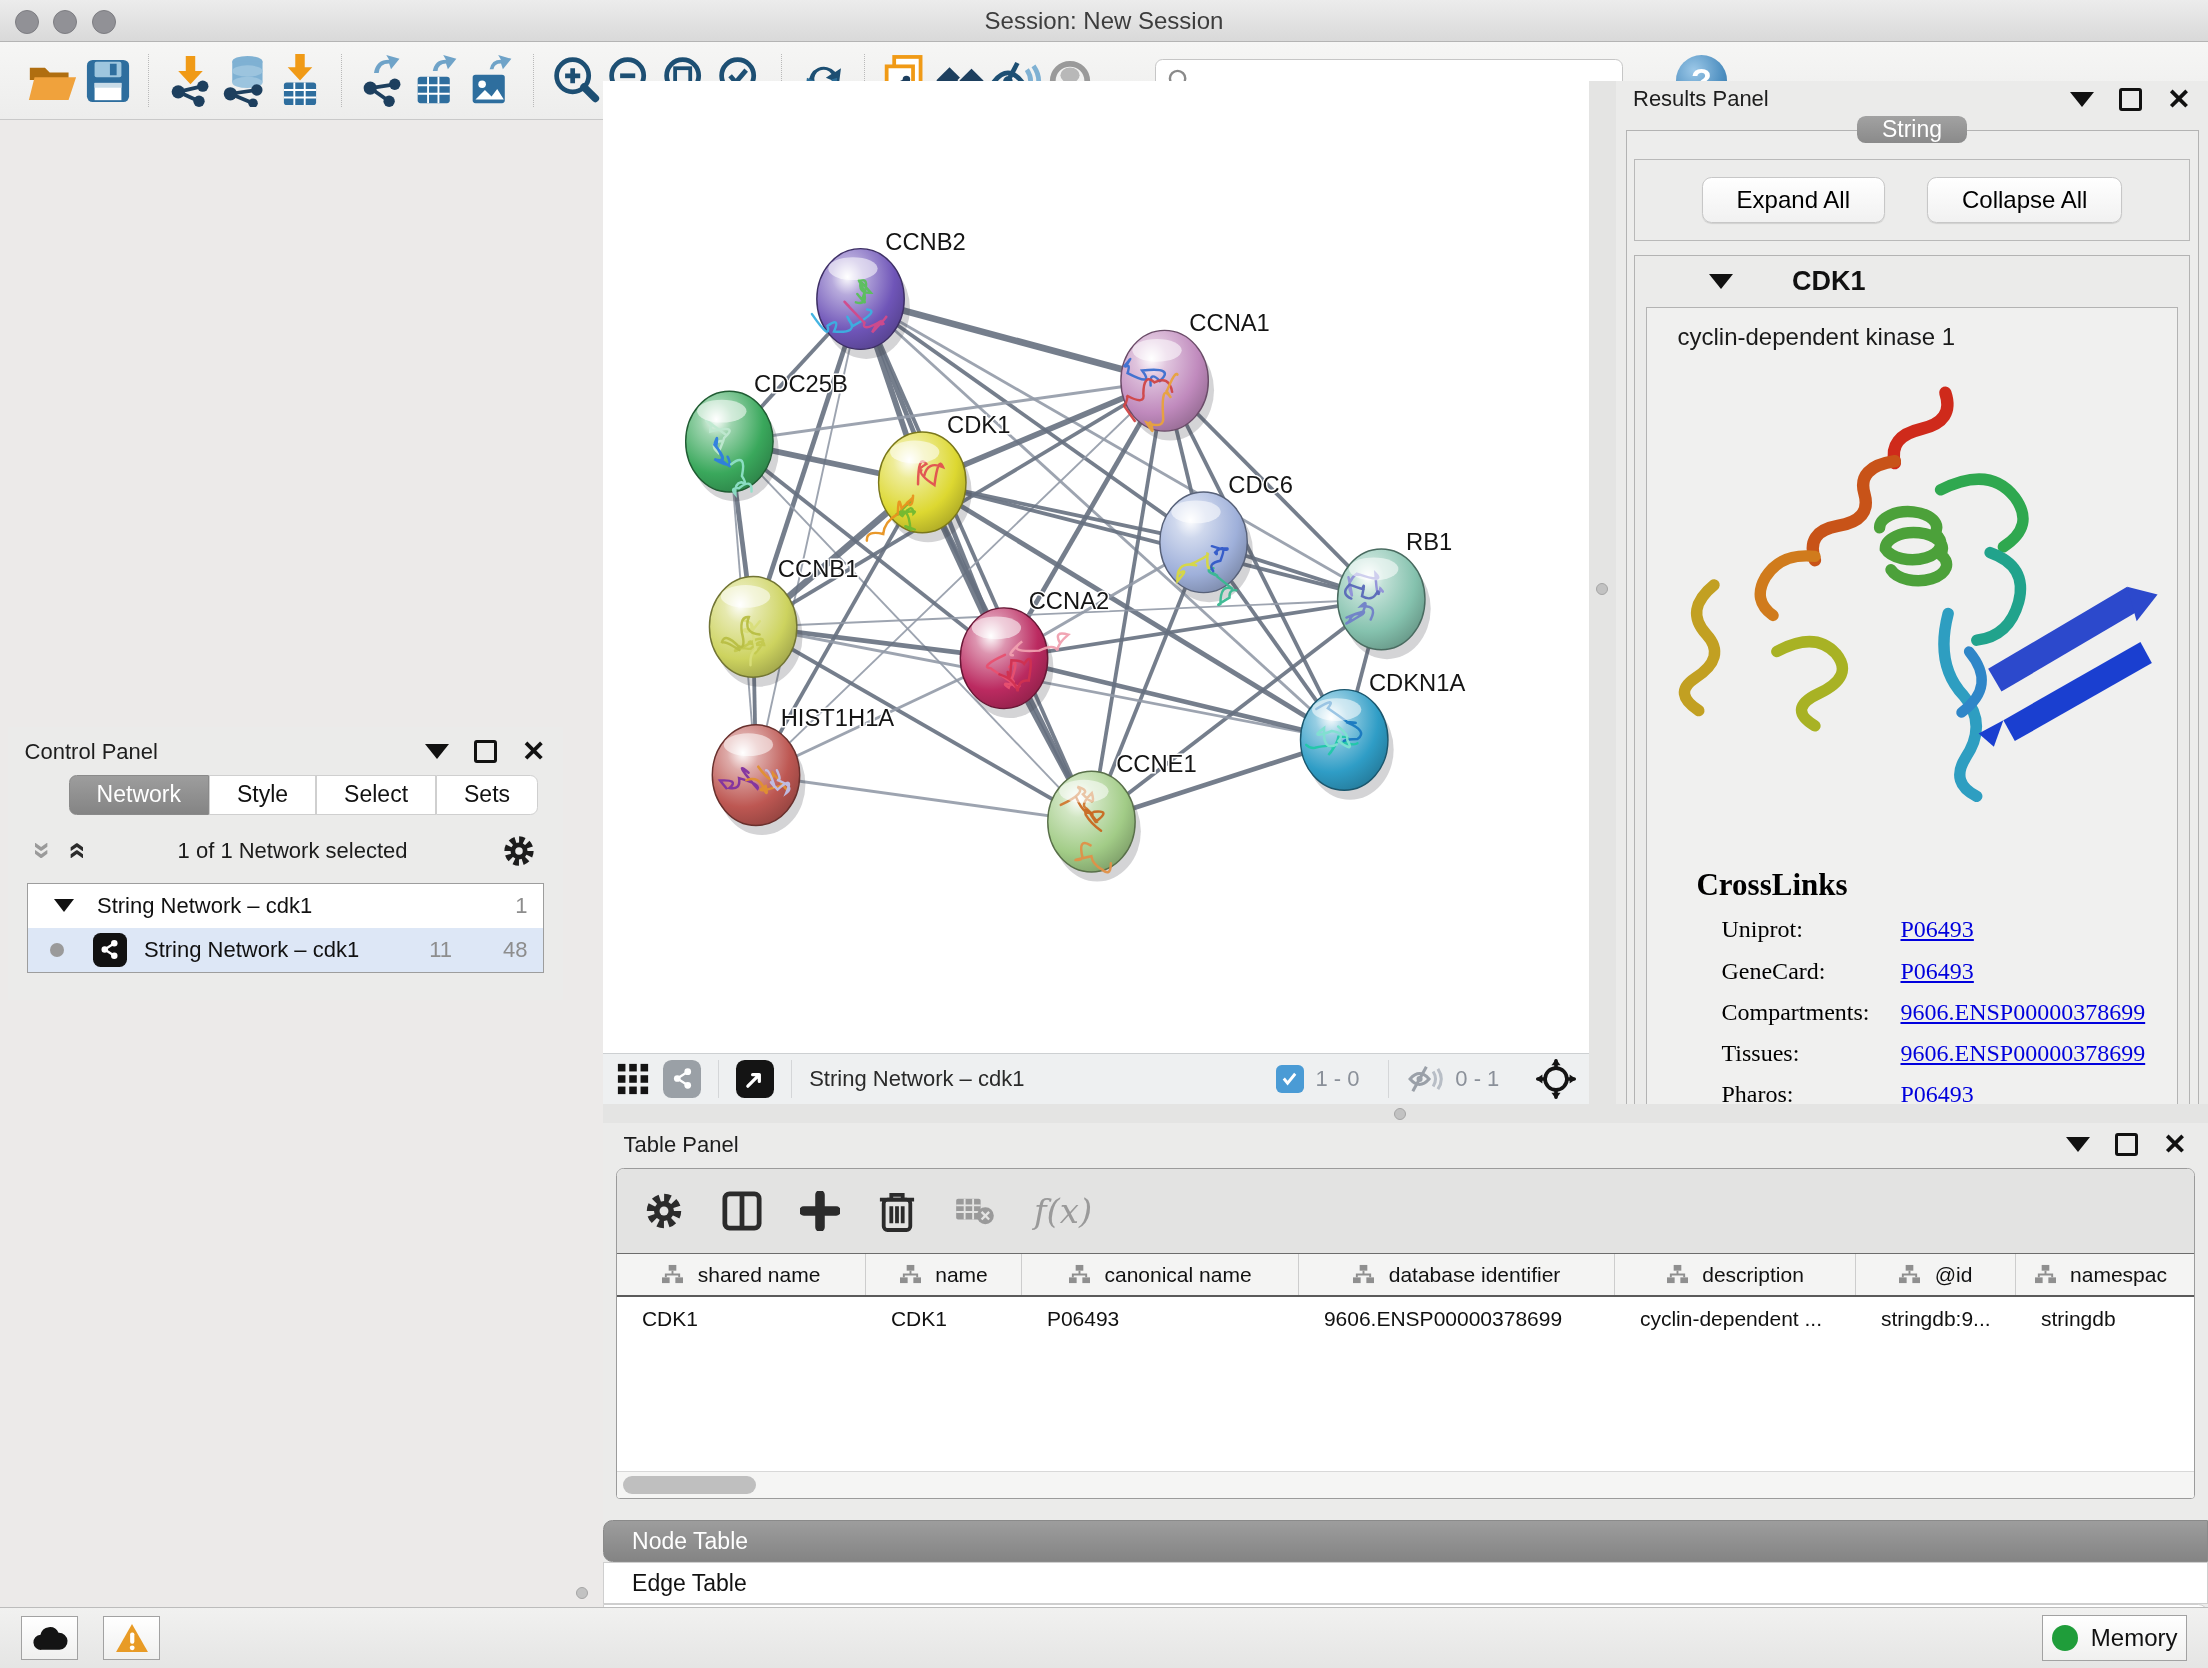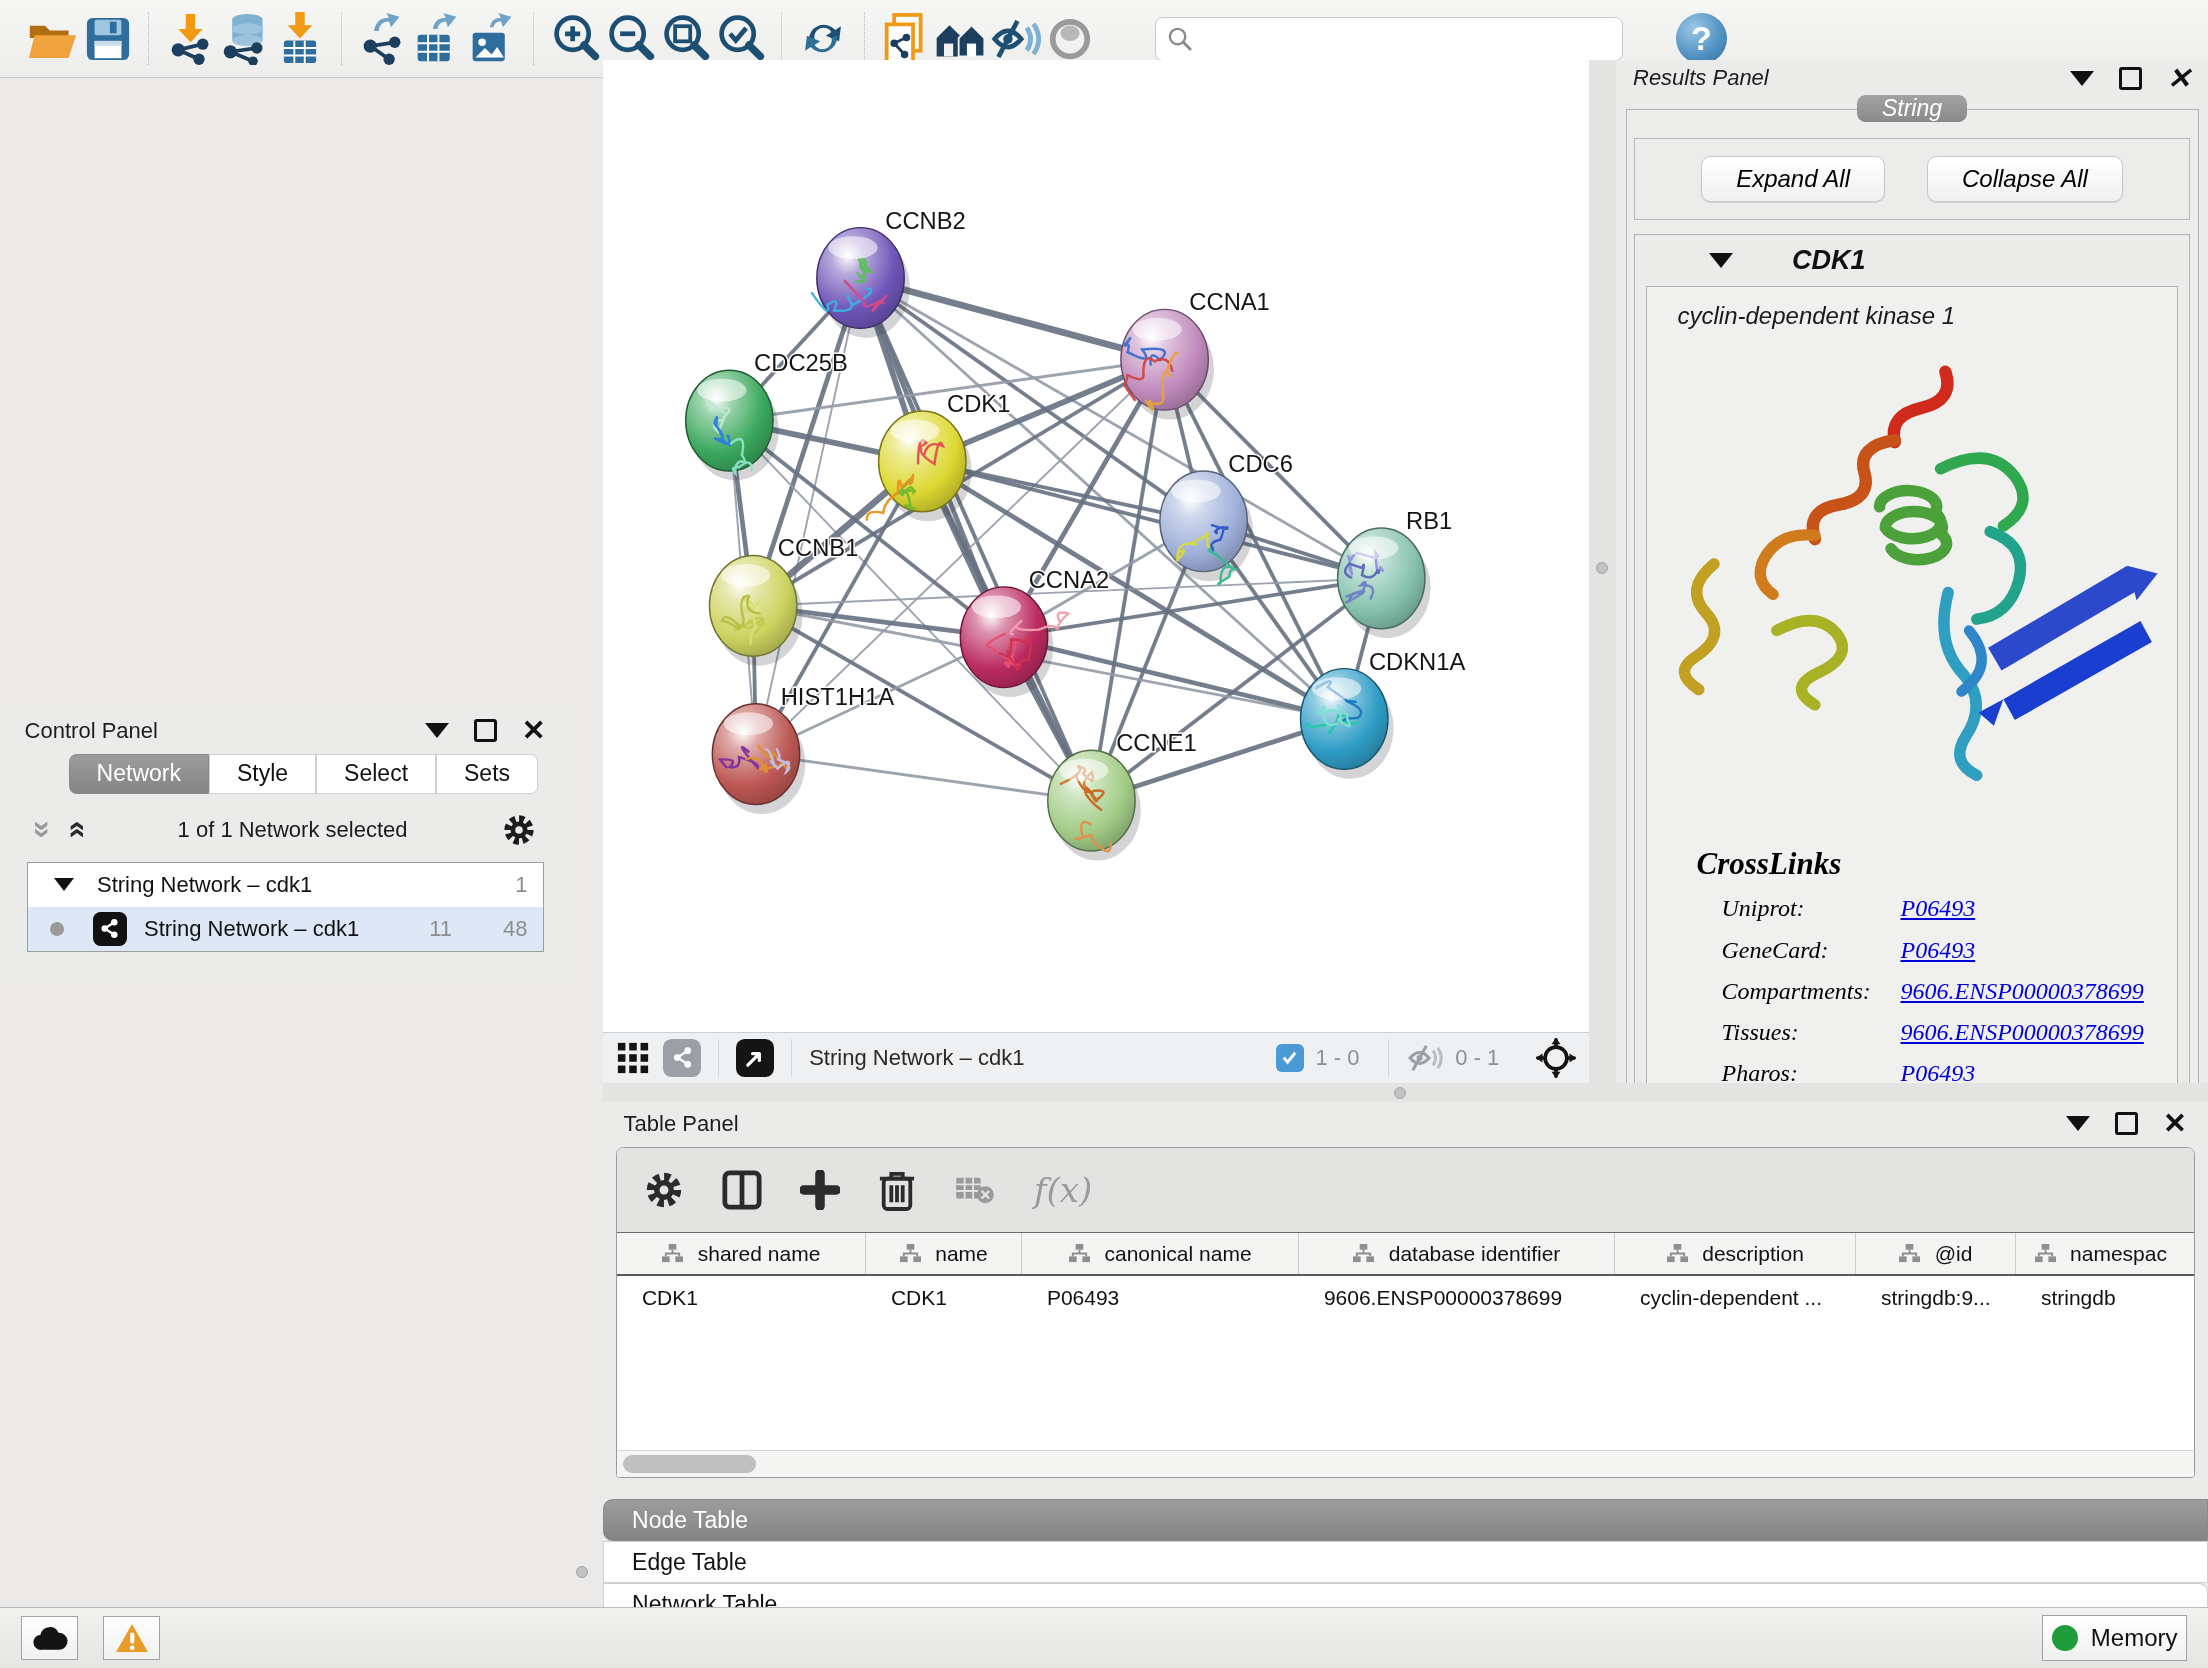--- a/index.html
+++ b/index.html
@@ -66,21 +66,21 @@
   .net-toolbar { height:51px; flex:0 0 51px; background:#eef0f1; border-top:1.9px solid #cdd0d2; display:flex; align-items:center; padding:0 13.3px; font-size:22px; }
   .nt-sep { width:0; height:38px; border-left:1.9px solid #d4d6d8; margin:0 17px; }
   .nt-title { color:#2a2a2a; margin-right:auto; }
   .nt-count { color:#8a9099; margin:0 11.4px; }
   .nt-box { width:28.5px; height:28.5px; border-radius:5.7px; display:flex; align-items:center; justify-content:center; }
   .nt-box.blue { background:#4a9bd5; }
   .nt-box.black { background:#141414; width:38px; height:38px; border-radius:8.6px; }
   .nt-box.gray { background:#9aa0a6; width:38px; height:38px; border-radius:8.6px; }
 
   
-  .rpanel { width:592px; background:#ebebea; display:flex; flex-direction:column; padding-top:5.7px;font-style:italic; }
+  .rpanel { width:592px; background:#ebebea; display:flex; flex-direction:column; padding-top:5.7px; }
   .rtab-row { display:flex; justify-content:center; height:44px; margin-top:3.8px; }
   .rtab { min-width:107px; padding:0 25px; border-radius:8.6px; background:linear-gradient(#a2a2a2,#8a8a8a); color:#fff; font-size:23px; display:flex; align-items:center; justify-content:center; position:relative; z-index:2; }
   .rbox { margin:-13.3px 9.5px 11.4px 9.5px; border:1.9px solid #b3b3b3; background:#ededec; flex:1; display:flex; flex-direction:column; padding:28.5px 7.6px 7.6px 7.6px; }
   .btnbar { border:1.9px solid #b9b9b9; background:#ececeb; display:flex; justify-content:center; gap:42px; padding:17px 0; }
   .rbtn { height:46px; padding:0 34px; background:linear-gradient(#ffffff,#f1f1f1); border:1px solid #c7c7c7; border-radius:9.5px; font-size:24px; display:flex; align-items:center; box-shadow:0 1px 1px rgba(0,0,0,.12); }
   .cdkbox { margin-top:13.3px; border:1.9px solid #b3b3b3; background:#ebebea; flex:1; display:flex; flex-direction:column; }
   .cdk-head { height:51px; display:flex; align-items:center; padding-left:74px; gap:59px; }
   .cdk-caret { width:0; height:0; border-left:12.4px solid transparent; border-right:12.4px solid transparent; border-top:15px solid #111; }
   .cdk-title { font-size:27px; font-weight:bold; color:#111; }
   .cdk-content { margin:0 11.4px 11.4px 11.4px; border:1.9px solid #b3b3b3; background:#f0f0ef; flex:1; display:flex; flex-direction:column; }
@@ -118,20 +118,28 @@
   .statusbar { height:61px; flex:0 0 61px; background:linear-gradient(#f1f1f0,#e5e5e4); border-top:1.9px solid #bcbcbc; display:flex; align-items:center; padding:0 21px; }
   .sbtn { width:57px; height:44px; border:1.9px solid #a2a2a2; background:linear-gradient(#fff,#f0f0ef); display:flex; align-items:center; justify-content:center; margin-right:25px; }
   .membtn { margin-left:auto; width:145px; height:46px; border:1.9px solid #a2a2a2; background:linear-gradient(#fff,#f0f0ef); display:flex; align-items:center; justify-content:center; gap:13.3px; font-size:24px; color:#111; }
   .memdot { width:26px; height:26px; border-radius:50%; background:#1f9d3a; }
 </style>
 </head>
 <body>
 
 <div class="window">
 
+  <div class="titlebar">
+    <div class="traffic">
+      <span></span>
+      <span></span>
+      <span></span>
+    </div>
+    <div class="win-title">Session: New Session</div>
+  </div>
 
   <div class="toolbar">
     <div class="tbtn">
       <svg width="51" height="46" viewBox="0 0 54 48">
           <path d="M3 10 h16 l5 5 h20 v8 H3 Z" fill="#b06e10"></path>
           <path d="M8 20 h44 l-8 24 H2 Z" fill="#f0a23c"></path>
         </svg>
     </div>
     <div class="tbtn">
       <svg width="46" height="46" viewBox="0 0 48 48">

